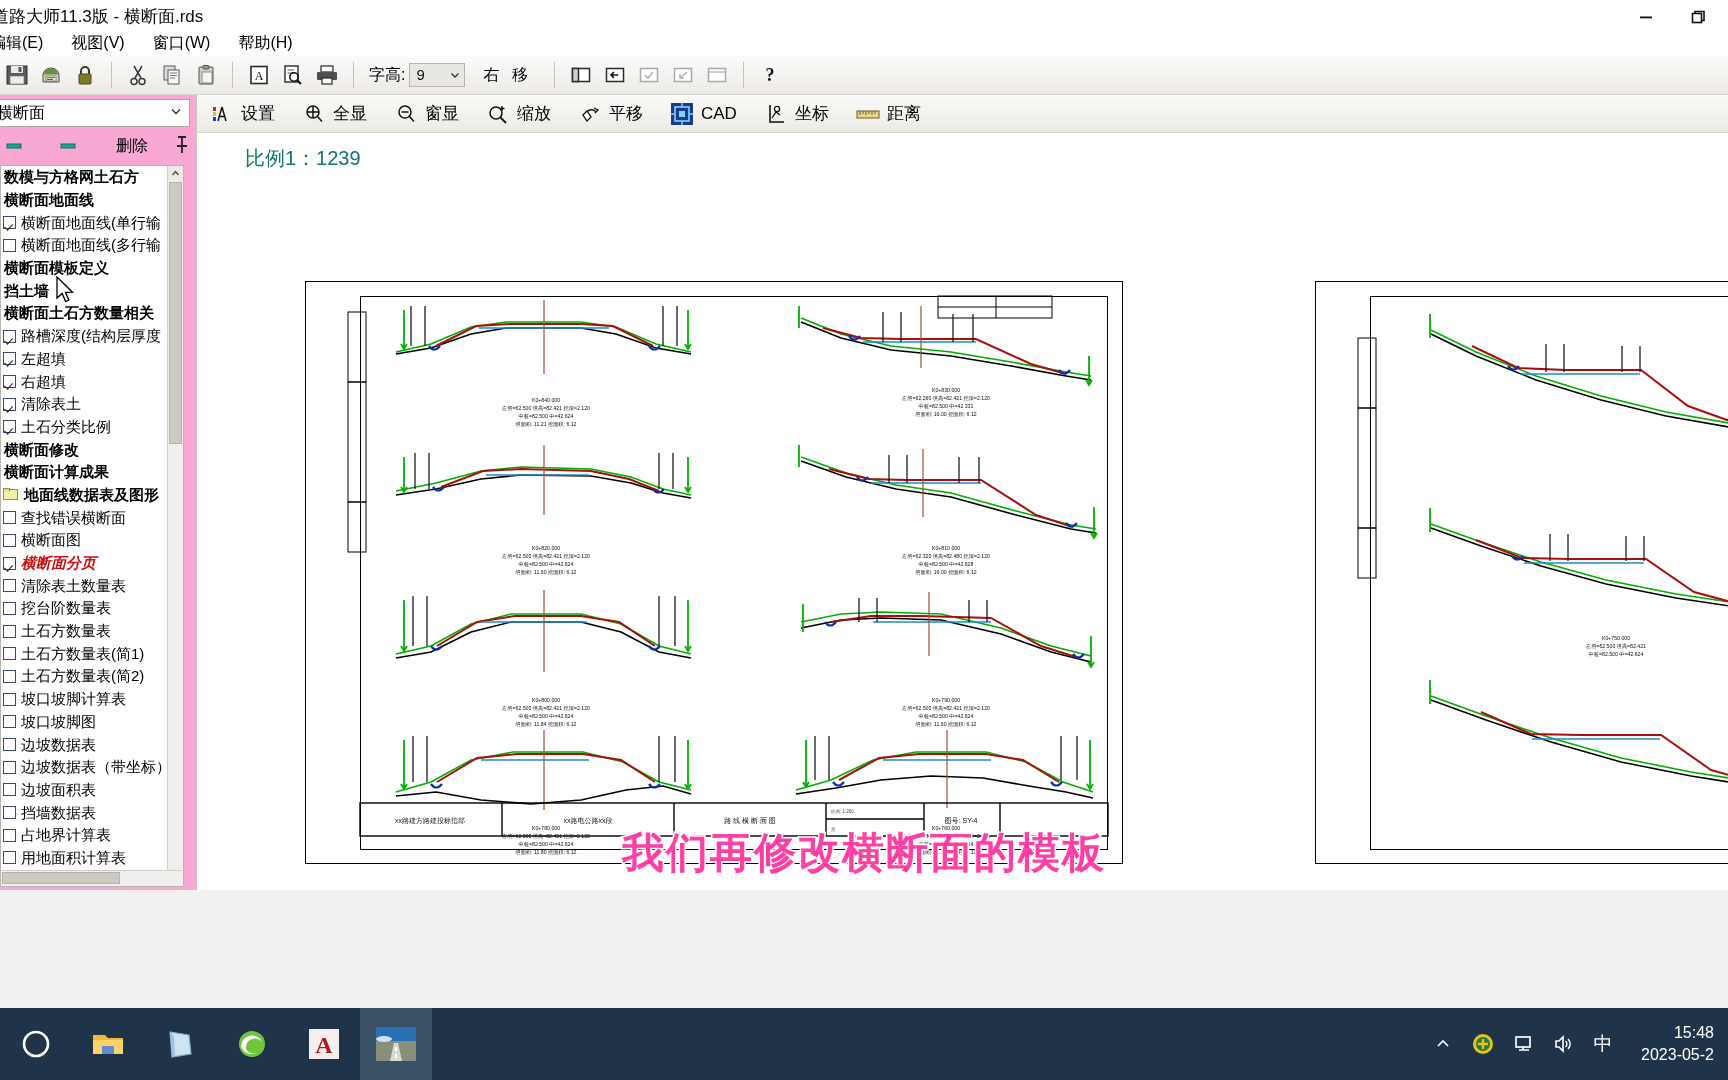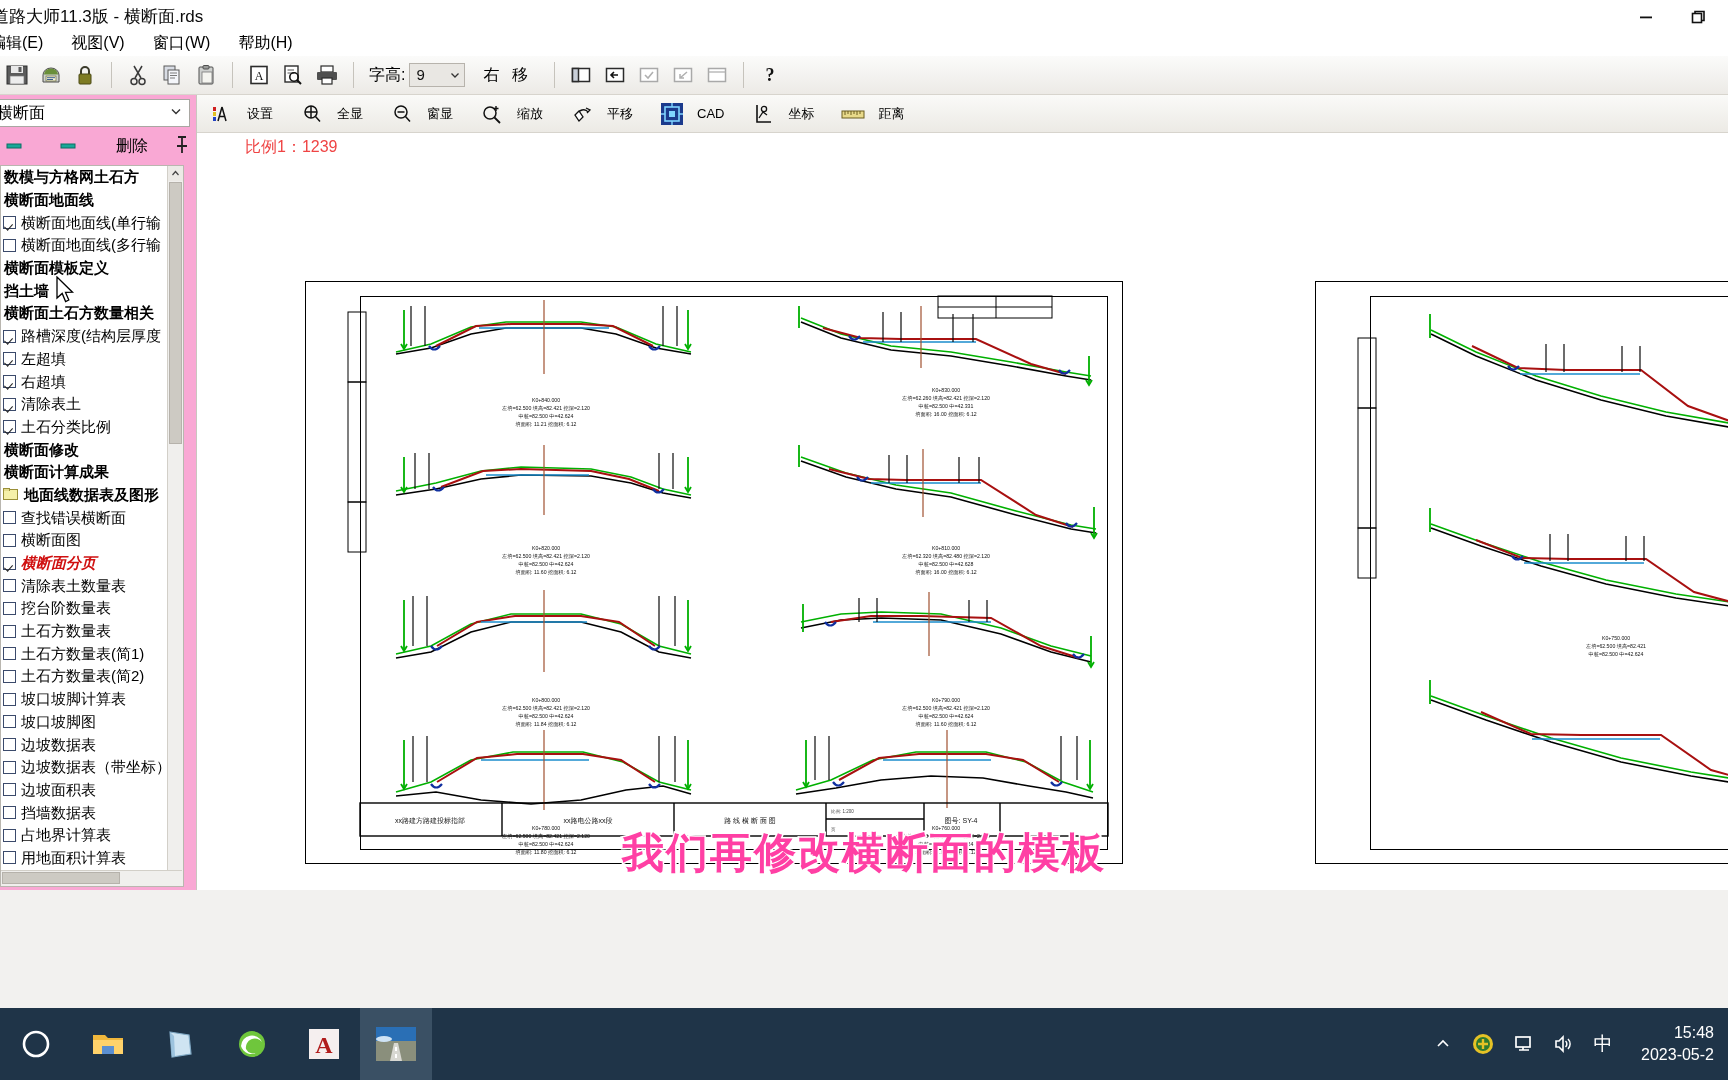--- a/index.html
+++ b/index.html
@@ -73,25 +73,25 @@
   .lp-cursor{position:absolute;left:55px;top:181px;}
 
   
   .mainarea{position:absolute;left:196px;top:95px;width:1532px;height:795px;background:#ffffff;
             border-left:1px solid #c9c6bf;box-sizing:border-box;}
   .toolbar2{position:absolute;left:0;top:0;width:1532px;height:38px;
             background:linear-gradient(#fafaf8,#eceae5);border-bottom:1px solid #d7d4cd;
             display:flex;align-items:center;padding-left:8px;box-sizing:border-box;}
   .t2-group{display:flex;align-items:center;margin-right:4px;}
   .t2-ico{width:34px;height:30px;display:flex;align-items:center;justify-content:center;}
-  .t2-lbl{font-size:13px;color:#000;margin:0 18px 0 8px;white-space:nowrap;}
+  .t2-lbl{font-size:17px;color:#000;margin:0 18px 0 2px;white-space:nowrap;}
   .t2-lbl.lat{font-family:"Liberation Sans",sans-serif;}
 
   .canvas{position:absolute;left:0;top:38px;width:1532px;height:757px;background:#fff;overflow:hidden;}
-  .scale-lbl{position:absolute;left:48px;top:4px;font-size:16px;color:#ef4444;}
+  .scale-lbl{position:absolute;left:48px;top:12px;font-size:20px;color:#0f766e;}
 
   
   .sheet{position:absolute;background:#fff;border:1.5px solid #000;box-sizing:border-box;}
   .sheet-inner{position:absolute;border:1px solid #000;box-sizing:border-box;}
 
   
   .subtitle{position:absolute;left:0;top:825px;width:1728px;text-align:center;
             font-size:42px;font-weight:bold;color:#ff3fa4;letter-spacing:2px;
             -webkit-text-stroke:3px #ffffff;paint-order:stroke fill;}
 

